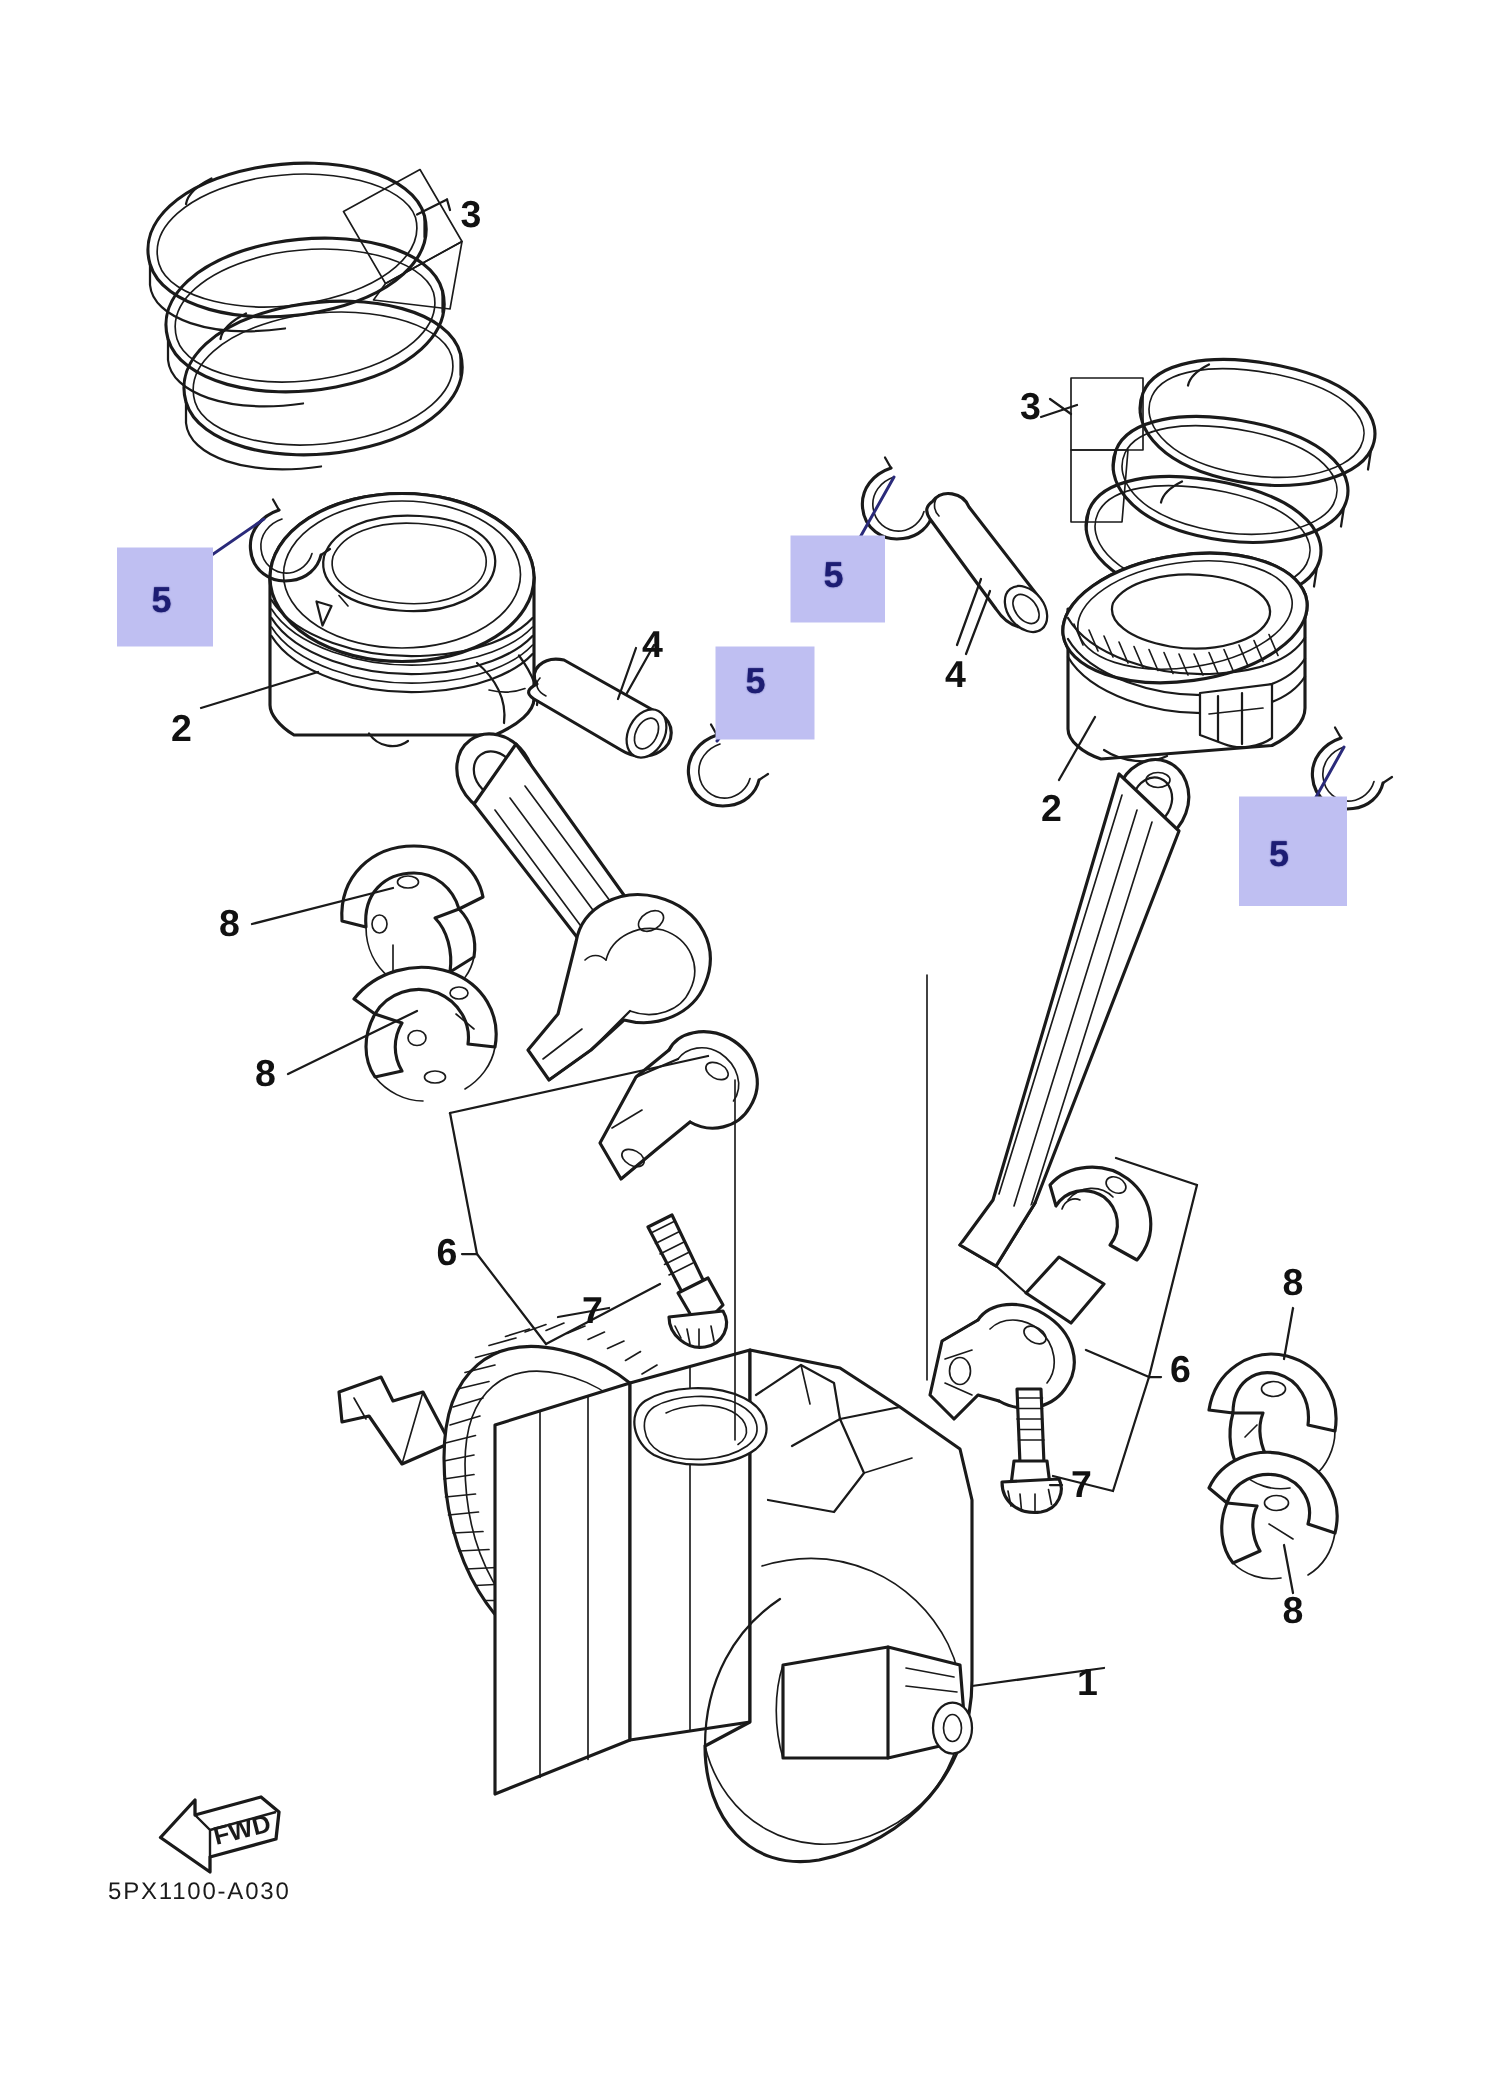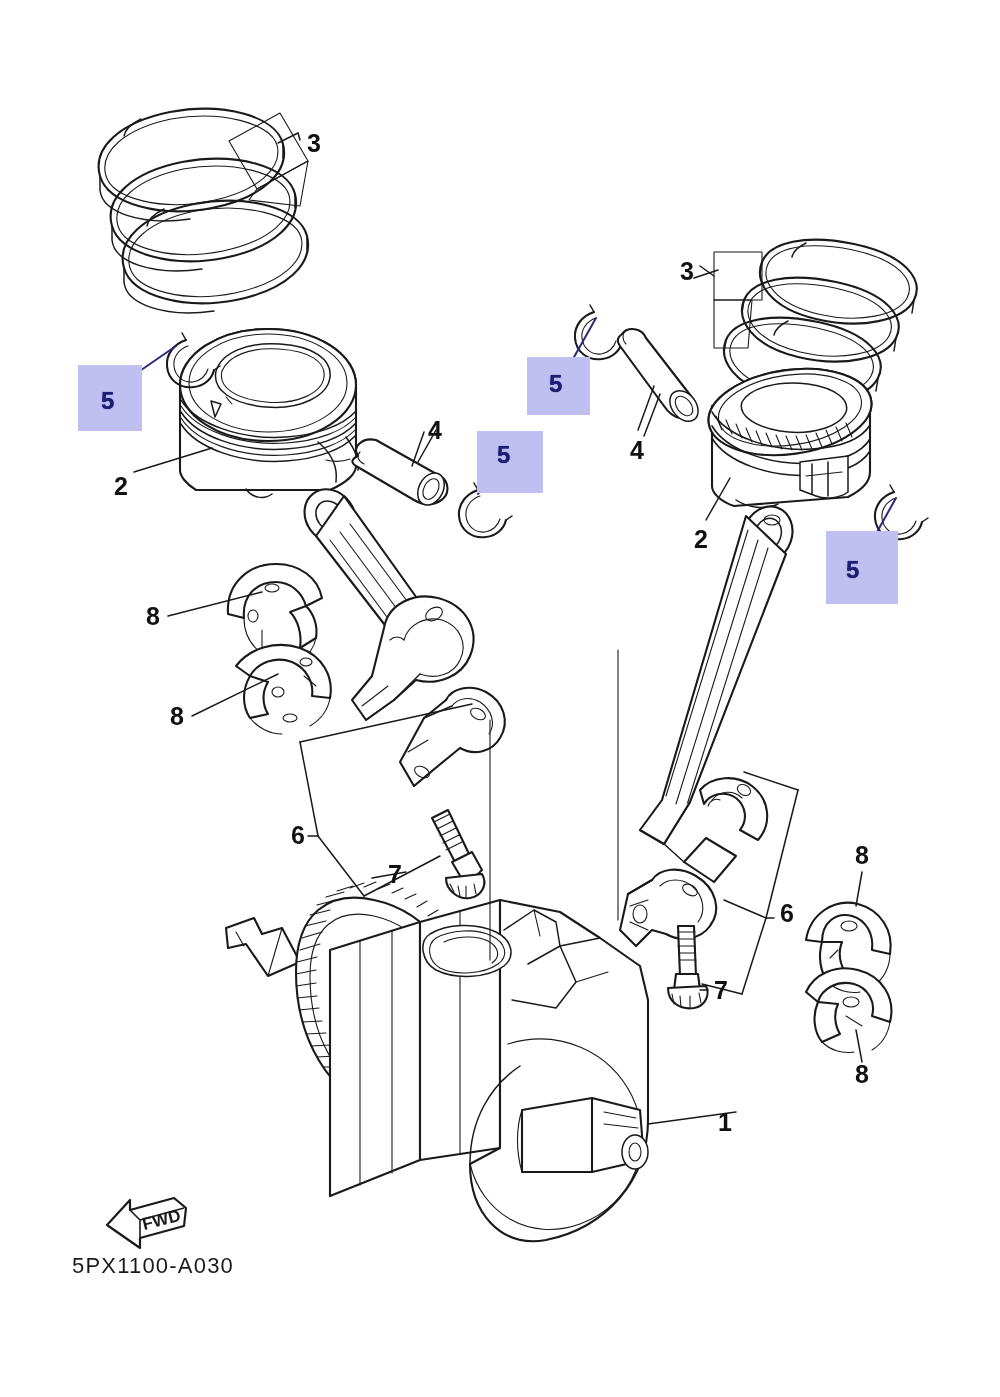--- a/index.html
+++ b/index.html
@@ -40,21 +40,21 @@
     color:#1d1d73;
     font-size:24px;
     text-shadow:0 0 1px #1d1d73;
   }
   
   #partcode{
     position:absolute;
     left:72px;
     top:1253px;
     font-family:"Liberation Sans", sans-serif;
-    font-size:22px;
+    font-size:16px;
     font-weight:400;
     letter-spacing:1.2px;
     color:#1a1a1a;
     z-index:6;
   }
   #fwdwrap{position:absolute;left:104px;top:1192px;width:90px;height:58px;z-index:6;}
   #fwdwrap svg{display:block;}
 </style>
 </head>
 <body>

